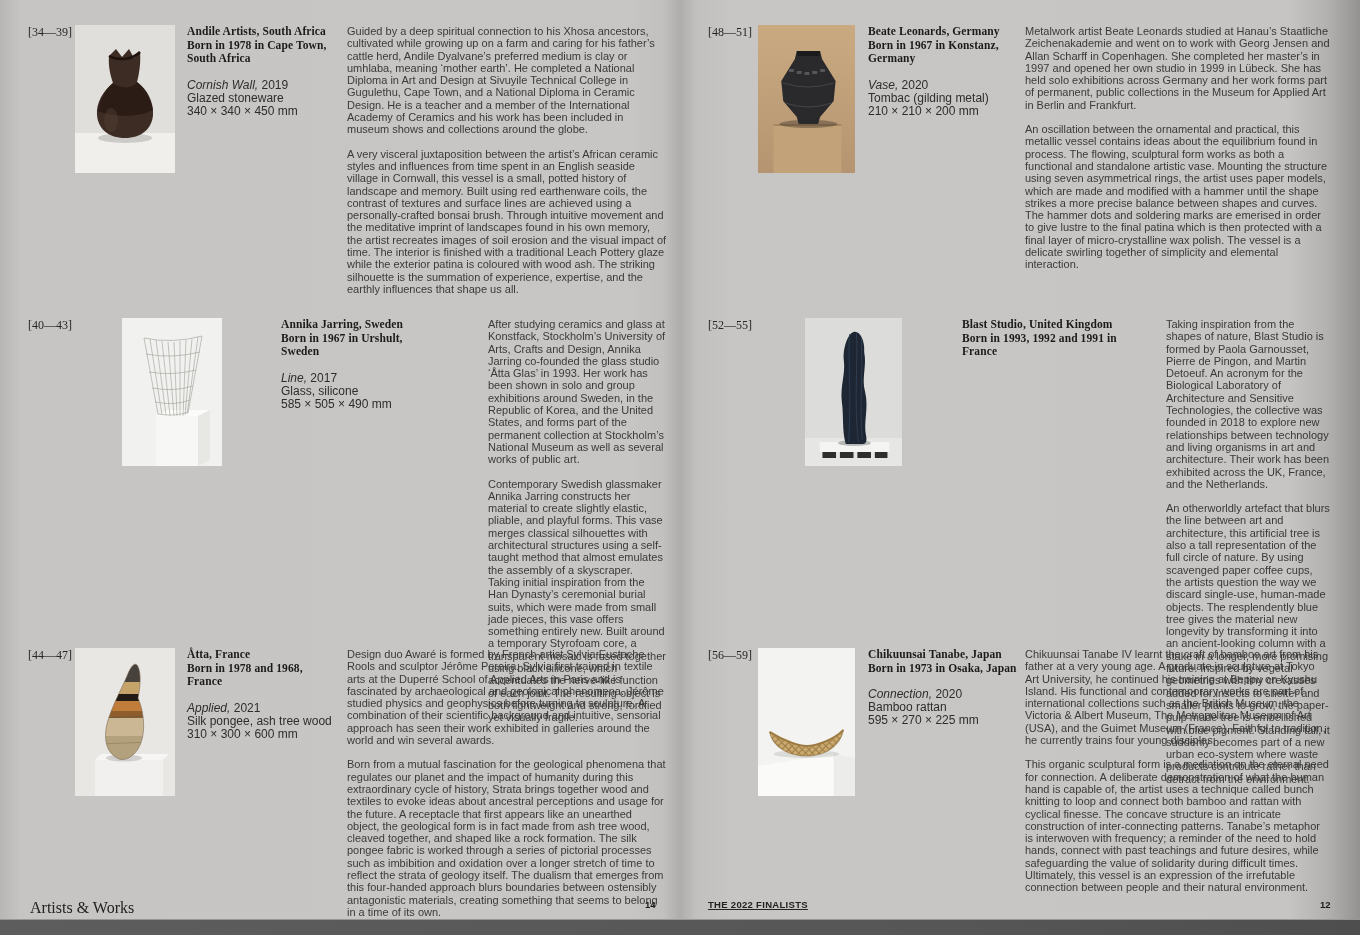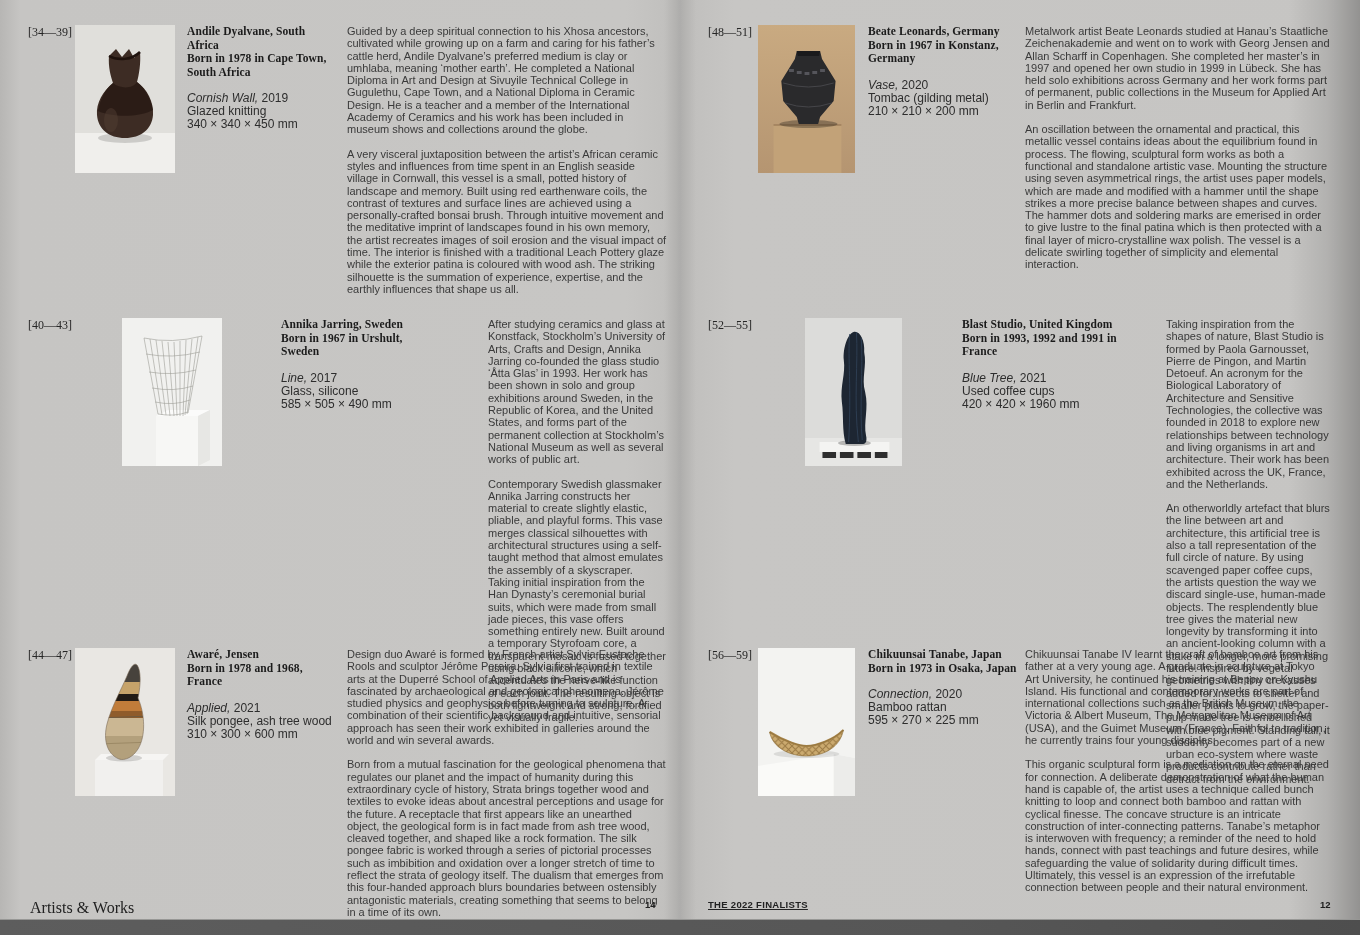--- a/index.html
+++ b/index.html
@@ -54,25 +54,25 @@
           <rect width="100" height="148" fill="#e0dfdb"></rect>
           <rect y="108" width="100" height="40" fill="#f0efec"></rect>
           <ellipse cx="50" cy="113" rx="27" ry="5" fill="#000" opacity="0.15"></ellipse>
           <path d="M34,31 C33,42 36,52 38,58 C28,66 21,78 22,90 C23,104 34,113 50,113 C66,113 77,104 78,90 C79,77 72,64 62,57 C64,50 66,38 65,27 L59,33 L54,24 L47,32 L41,24 Z" fill="#3d2c24"></path>
           <path d="M38,58 C45,64 58,64 62,57 C70,63 76,74 78,85 C66,92 38,93 23,86 C25,75 30,64 38,58 Z" fill="#281a14" opacity="0.85"></path>
           <path d="M34,31 C43,36 57,35 65,27" stroke="#1f120d" stroke-width="2.5" fill="none"></path>
           <ellipse cx="36" cy="95" rx="7" ry="12" fill="#554135" opacity="0.45"></ellipse>
         </svg>
       </figure>
       <div class="info">
-        <h3 class="artist">Andile Dyalvane, South Africa</h3>
+        <h3 class="artist">Andile Artists, South Africa</h3>
         <div class="artist">Born in 1978 in Cape Town, South Africa</div>
         <div class="work">
           <div><span class="t">Cornish Wall,</span><span> 2019</span></div>
-          <div>Glazed knitting</div>
+          <div>Glazed stoneware</div>
           <div>340 × 340 × 450 mm</div>
         </div>
       </div>
       <div class="desc">
         <p>Guided by a deep spiritual connection to his Xhosa ancestors, cultivated while growing up on a farm and caring for his father’s cattle herd, Andile Dyalvane’s preferred medium is clay or umhlaba, meaning ‘mother earth’. He completed a National Diploma in Art and Design at Sivuyile Technical College in Gugulethu, Cape Town, and a National Diploma in Ceramic Design. He is a teacher and a member of the International Academy of Ceramics and his work has been included in museum shows and collections around the globe.</p>
         <p>A very visceral juxtaposition between the artist’s African ceramic styles and influences from time spent in an English seaside village in Cornwall, this vessel is a small, potted history of landscape and memory. Built using red earthenware coils, the contrast of textures and surface lines are achieved using a personally-crafted bonsai brush. Through intuitive movement and the meditative imprint of landscapes found in his own memory, the artist recreates images of soil erosion and the visual impact of time. The interior is finished with a traditional Leach Pottery glaze while the exterior patina is coloured with wood ash. The striking silhouette is the summation of experience, expertise, and the earthly influences that shape us all.</p>
       </div>
     </article>
 
     <article class="entry eL r2">
@@ -140,21 +140,21 @@
             <rect x="20" y="63" width="60" height="7" fill="#8f5c2b"></rect>
             <rect x="20" y="70" width="60" height="18" fill="#cbb793"></rect>
             <rect x="20" y="88" width="60" height="26" fill="#b3a07c"></rect>
             <line x1="20" y1="70" x2="80" y2="68" stroke="#6d5a40" stroke-width="1"></line>
             <line x1="22" y1="96" x2="78" y2="94" stroke="#96835f" stroke-width="0.8"></line>
           </g>
           <path d="M44,111 C32,106 28,92 32,76 C36,60 46,42 52,28 C55,20 59,14 62,17 C66,22 66,36 63,50 C70,66 71,88 63,101 C58,109 50,113 44,111 Z" fill="none" stroke="#7a6a55" stroke-width="0.6"></path>
         </svg>
       </figure>
       <div class="info">
-        <h3 class="artist">Awaré, Jensen</h3>
+        <h3 class="artist">Åtta, France</h3>
         <div class="artist">Born in 1978 and 1968, France</div>
         <div class="work">
           <div><span class="t">Applied,</span><span> 2021</span></div>
           <div>Silk pongee, ash tree wood</div>
           <div>310 × 300 × 600 mm</div>
         </div>
       </div>
       <div class="desc">
         <p>Design duo Awaré is formed by French artist Sylvia Eustache Rools and sculptor Jérôme Pereira. Sylvia first trained in textile arts at the Duperré School of Applied Arts in Paris and is fascinated by archaeological and geological phenomena. Jérôme studied physics and geophysics before turning to sculpture. A combination of their scientific background and intuitive, sensorial approach has seen their work exhibited in galleries around the world and win several awards.</p>
         <p>Born from a mutual fascination for the geological phenomena that regulates our planet and the impact of humanity during this extraordinary cycle of history, Strata brings together wood and textiles to evoke ideas about ancestral perceptions and usage for the future. A receptacle that first appears like an unearthed object, the geological form is in fact made from ash tree wood, cleaved together, and shaped like a rock formation. The silk pongee fabric is worked through a series of pictorial processes such as imbibition and oxidation over a longer stretch of time to reflect the strata of geology itself. The dualism that emerges from this four-handed approach blurs boundaries between ostensibly antagonistic materials, creating something that seems to belong in a time of its own.</p>
@@ -223,25 +223,20 @@
           <g stroke="#32445a" stroke-width="1" fill="none" opacity="0.8">
             <path d="M46,16 C44,40 48,70 45,124"></path>
             <path d="M53,14 C55,44 50,80 55,124"></path>
             <path d="M58,20 C60,48 56,92 59,122"></path>
           </g>
         </svg>
       </figure>
       <div class="info">
         <h3 class="artist">Blast Studio, United Kingdom</h3>
         <div class="artist">Born in 1993, 1992 and 1991 in France</div>
-        <div class="work">
-          <div><span class="t">Blue Tree,</span><span> 2021</span></div>
-          <div>Used coffee cups</div>
-          <div>420 × 420 × 1960 mm</div>
-        </div>
       </div>
       <div class="desc">
         <p>Taking inspiration from the shapes of nature, Blast Studio is formed by Paola Garnousset, Pierre de Pingon, and Martin Detoeuf. An acronym for the Biological Laboratory of Architecture and Sensitive Technologies, the collective was founded in 2018 to explore new relationships between technology and living organisms in art and architecture. Their work has been exhibited across the UK, France, and the Netherlands.</p>
         <p>An otherworldly artefact that blurs the line between art and architecture, this artificial tree is also a tall representation of the full circle of nature. By using scavenged paper coffee cups, the artists question the way we discard single-use, human-made objects. The resplendently blue tree gives the material new longevity by transforming it into an ancient-looking column with a stake in a longer, more promising future. Inspired by vegetal geometries with tiny crevasses added for insects to shelter and smaller plants to grow, the paper-pulp made tree is embellished with blue pigment. Standing tall, it suddenly becomes part of a new urban eco-system where waste products contribute rather than detract from the environment.</p>
       </div>
     </article>
 
     <article class="entry eR r3">
       <div class="ref">[56—59]</div>
       <figure class="photo">

